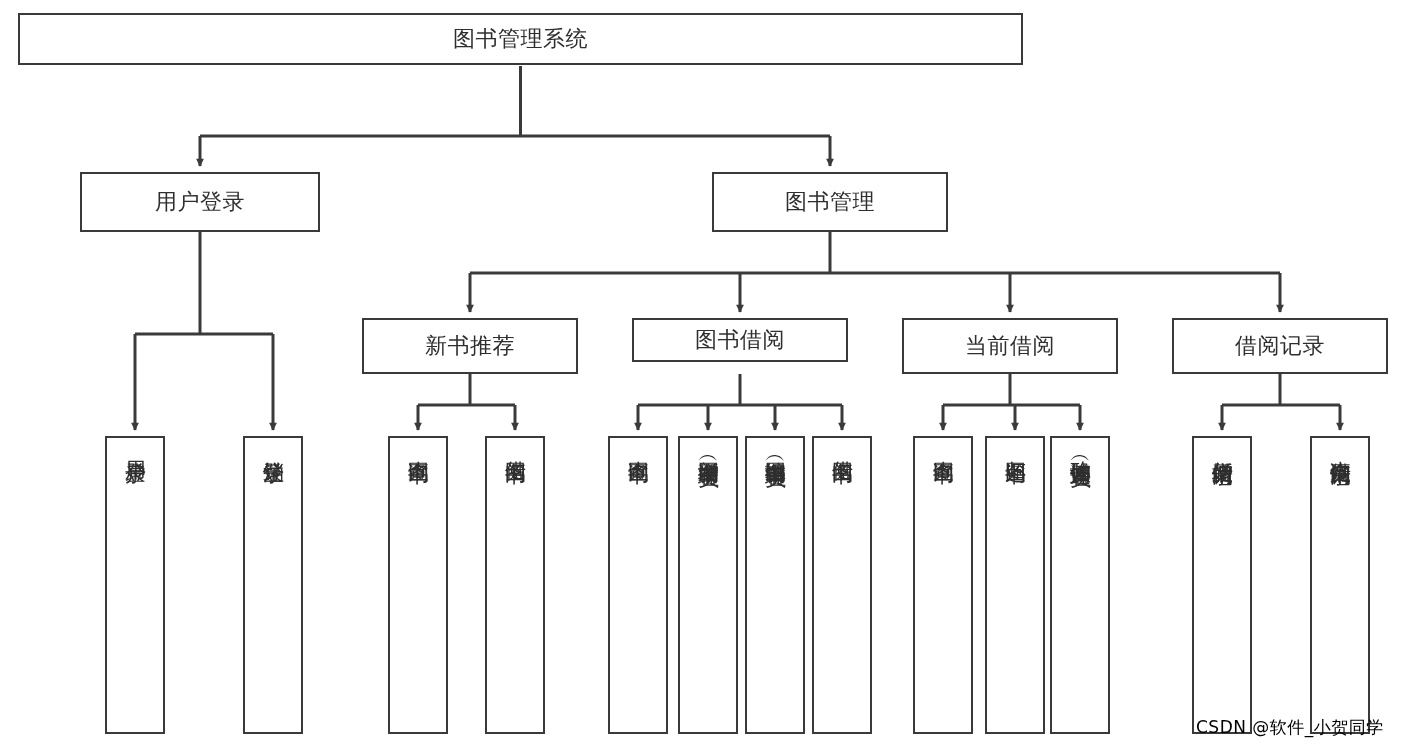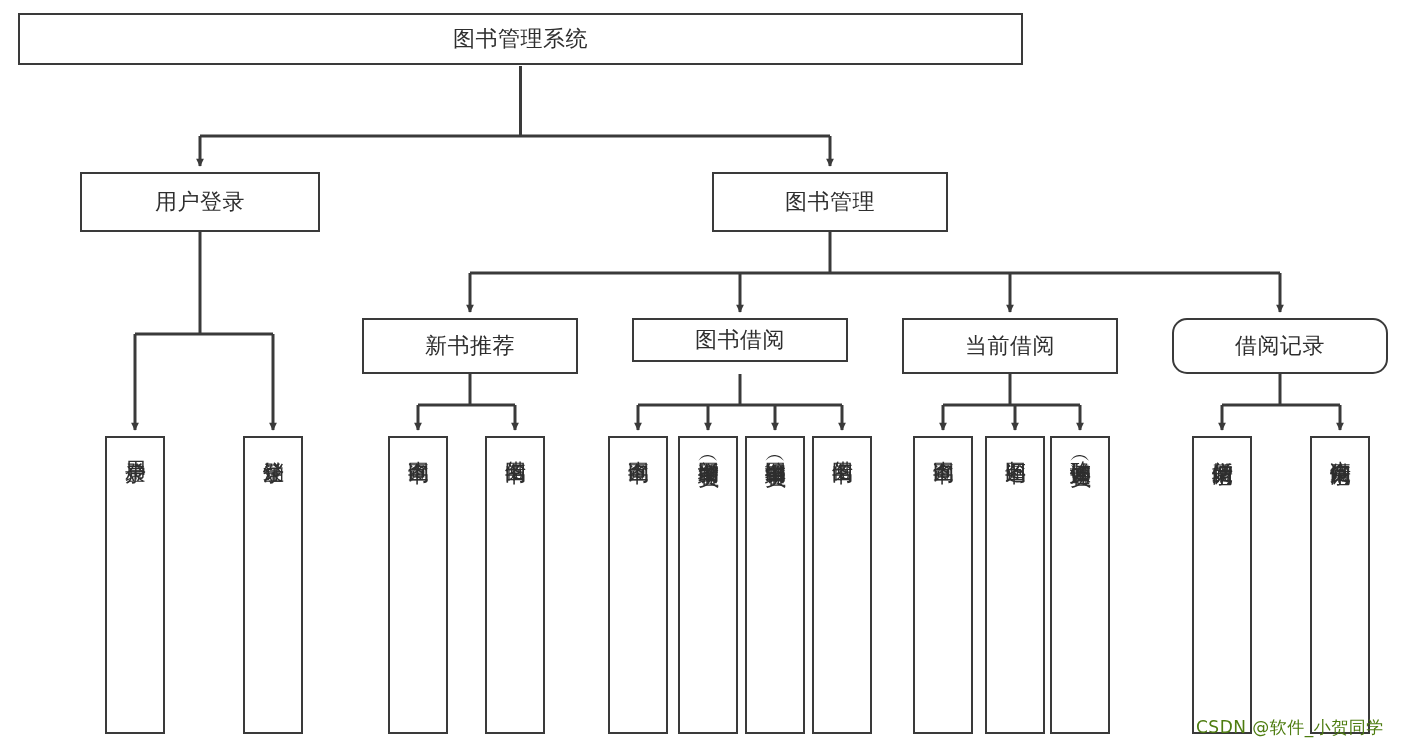--- a/index.html
+++ b/index.html
@@ -53,21 +53,21 @@
     text-orientation: upright;
     font-size: 21px;
     line-height: 1.28;
     letter-spacing: 1px;
     color: #2e2e2e;
     white-space: nowrap;
   }
   .watermark {
     position: absolute;
     font-size: 17px;
-    color: #4d7c0f;
+    color: #000000;
     white-space: nowrap;
     letter-spacing: 0.5px;
     pointer-events: none;
   }
 </style>
 </head>
 <body>
 
 <div id="diagram-root">
 
@@ -136,21 +136,21 @@
 
   <div class="node-box node-h" style="left:362px; top:318px; width:216px; height:56px;">
     <span>新书推荐</span>
   </div>
   <div class="node-box node-h" style="left:632px; top:318px; width:216px; height:44px;">
     <span>图书借阅</span>
   </div>
   <div class="node-box node-h" style="left:902px; top:318px; width:216px; height:56px;">
     <span>当前借阅</span>
   </div>
-  <div class="node-box node-h" style="left:1172px; top:318px; width:216px; height:56px;border-radius:15px;">
+  <div class="node-box node-h" style="left:1172px; top:318px; width:216px; height:56px;">
     <span>借阅记录</span>
   </div>
 
   <div class="node-box node-v" style="left:105px; top:436px; width:60px; height:298px;">
     <span class="vtext">用户登录</span>
   </div>
   <div class="node-box node-v" style="left:243px; top:436px; width:60px; height:298px;">
     <span class="vtext">注销登录</span>
   </div>
   <div class="node-box node-v" style="left:388px; top:436px; width:60px; height:298px;">

